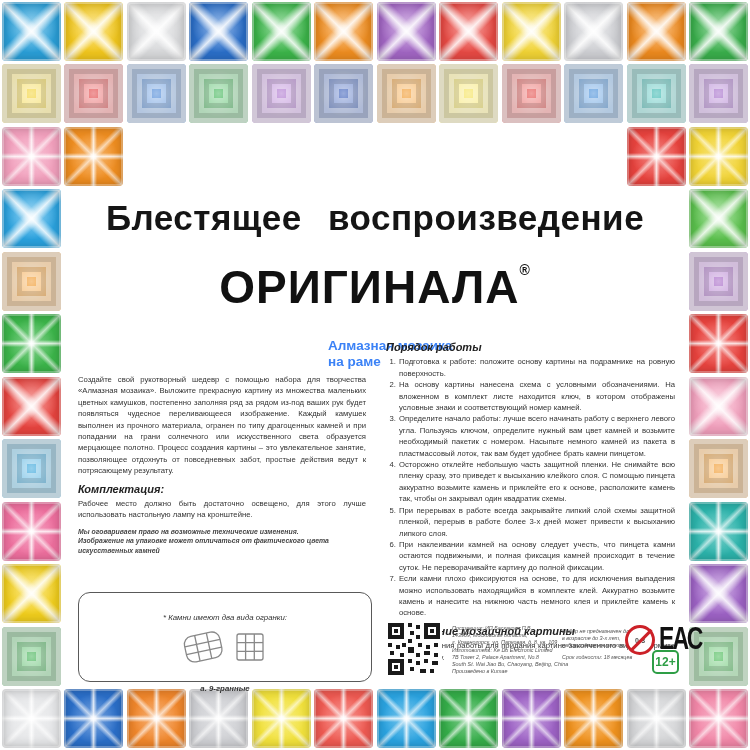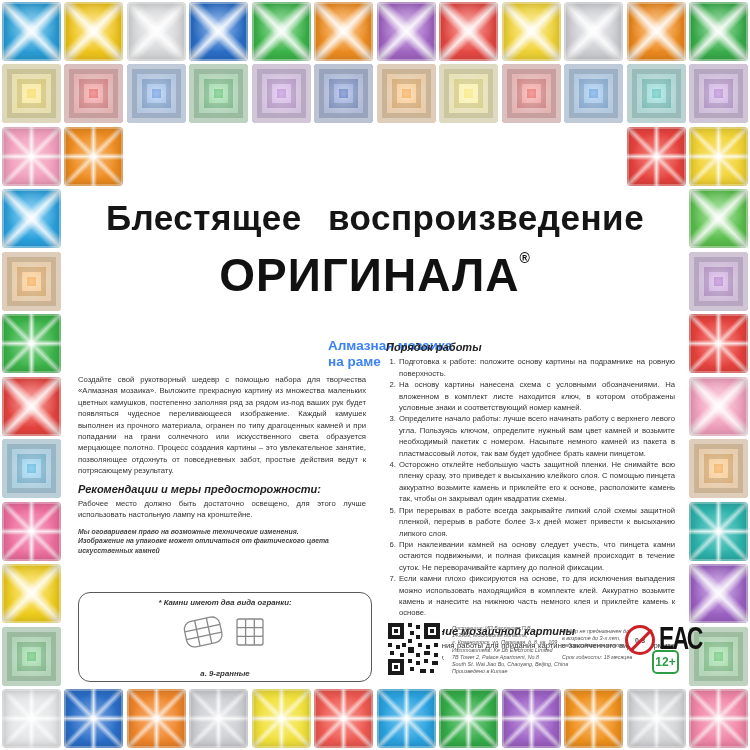--- a/index.html
+++ b/index.html
@@ -20,21 +20,21 @@
       linear-gradient(135deg,transparent 45%,rgba(255,255,255,.6) 50%,transparent 55%),
       radial-gradient(circle,rgba(255,255,255,.4),transparent 60%);
       box-shadow:inset 0 0 0 2px rgba(255,255,255,.3),inset 0 0 12px rgba(0,0,0,.3);}
   .cut-2::before{background:radial-gradient(circle at 50% 50%,rgba(255,255,255,.5),transparent 55%);
       box-shadow:inset 0 0 0 5px rgba(255,255,255,.35),inset 0 0 0 10px rgba(0,0,0,.12),
                  inset 0 0 0 15px rgba(255,255,255,.4),inset 0 0 0 20px rgba(0,0,0,.12),
                  inset 0 0 0 25px rgba(255,255,255,.45);}
   
   .title1{position:absolute;left:62px;top:198px;width:626px;text-align:center;
           font-size:35px;font-weight:bold;letter-spacing:.5px;word-spacing:16px;color:#151515;}
-  .title2{position:absolute;left:62px;top:248px;width:626px;text-align:center;
+  .title2{position:absolute;left:62px;top:260px;width:626px;text-align:center;
           font-size:46px;font-weight:bold;letter-spacing:1px;color:#111;}
   .title2 sup{font-size:14px;vertical-align:28px;}
   
   .brand{position:absolute;left:80px;top:326px;height:52px;}
   .brand-name{font-family:"Liberation Serif",serif;font-size:31px;color:#2d2d2d;letter-spacing:.5px;}
   .brand-name svg{vertical-align:-6px;margin:0 -2px;}
   .brand-url{font-size:7.5px;color:#666;margin-top:-2px;}
   .product-name{position:absolute;left:328px;top:338px;font-size:13.5px;font-weight:bold;
                 line-height:16px;color:#3b82f6;}
   
@@ -44,21 +44,21 @@
   .sec-head{font-weight:bold;font-style:italic;font-size:11px;color:#222;margin:7px 0 3px;}
   ol{margin:0;padding-left:12px;}
   ol li{text-align:justify;padding-left:1px;}
   .kit-list li{margin-bottom:1.2px;text-align:left;}
   .notes{font-style:italic;font-size:6.9px;line-height:9.5px;font-weight:bold;color:#444;margin-top:6px;text-align:left;}
   .notes div{margin:0;}
   
   .stones-box{position:absolute;left:78px;top:592px;width:294px;height:90px;
               border:1.5px solid #595959;border-radius:12px;box-sizing:border-box;
               text-align:center;font-size:7.8px;color:#333;}
-  .stones-box .box-title{font-style:italic;font-weight:bold;margin-top:5px;}
+  .stones-box .box-title{font-style:italic;font-weight:normal;margin-top:20px;}
   .stones-row{display:flex;justify-content:space-around;margin-top:4px;}
   .stone-group{width:120px;}
   .stone-label{font-style:italic;font-weight:bold;margin-top:18px;}
   svg.diagram{display:block;margin:0 auto;}
   
   .qr{position:absolute;left:386px;top:621px;width:56px;height:56px;}
   .supplier{position:absolute;left:452px;top:625px;width:102px;font-size:5.4px;line-height:7.2px;
             font-style:italic;color:#555;text-align:left;}
   .supplier div{white-space:nowrap;}
   .warning{position:absolute;left:562px;top:628px;width:92px;font-size:5.4px;line-height:7px;
@@ -143,21 +143,21 @@
   <div class="title1">Блестящее воспроизведение</div>
   <div class="title2"><span>ОРИГИНАЛА</span><sup>®</sup></div>
 
   <div class="product-name">
     <div>Алмазная мозаика</div>
     <div>на раме</div>
   </div>
 
   <div id="left-col" class="col">
     <div>Создайте свой рукотворный шедевр с помощью набора для творчества «Алмазная мозаика». Выложите прекрасную картину из множества маленьких цветных камушков, постепенно заполняя ряд за рядом из-под ваших рук будет появляться чудесное переливающееся изображение. Каждый камушек выполнен из прочного материала, огранен по типу драгоценных камней и при попадании на грани солнечного или искусственного света образуется мерцающее полотно. Процесс создания картины – это увлекательное занятие, позволяющее отдохнуть от повседневных забот, простые действия ведут к потрясающему результату.</div>
-    <div class="sec-head">Рекомендации и меры предосторожности:</div>
+    <div class="sec-head">Комплектация:</div>
     <div>Рабочее место должно быть достаточно освещено, для этого лучше использовать настольную лампу на кронштейне.</div>
     <div class="notes">
         <div>Мы оговариваем право на возможные технические изменения.</div>
         <div>Изображение на упаковке может отличаться от фактического цвета искусственных камней</div>
       </div>
   </div>
 
   <div class="stones-box">
     <div class="box-title">* Камни имеют два вида огранки:</div>
     <div class="stones-row">

